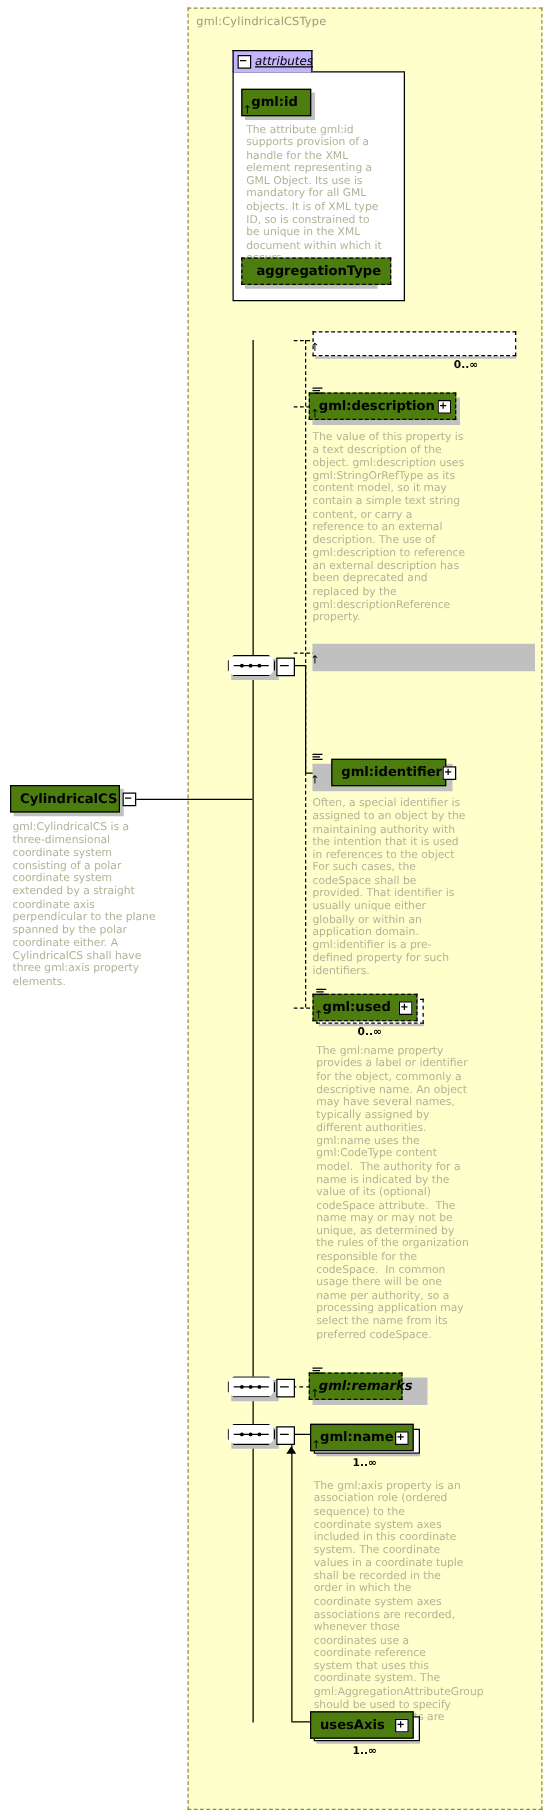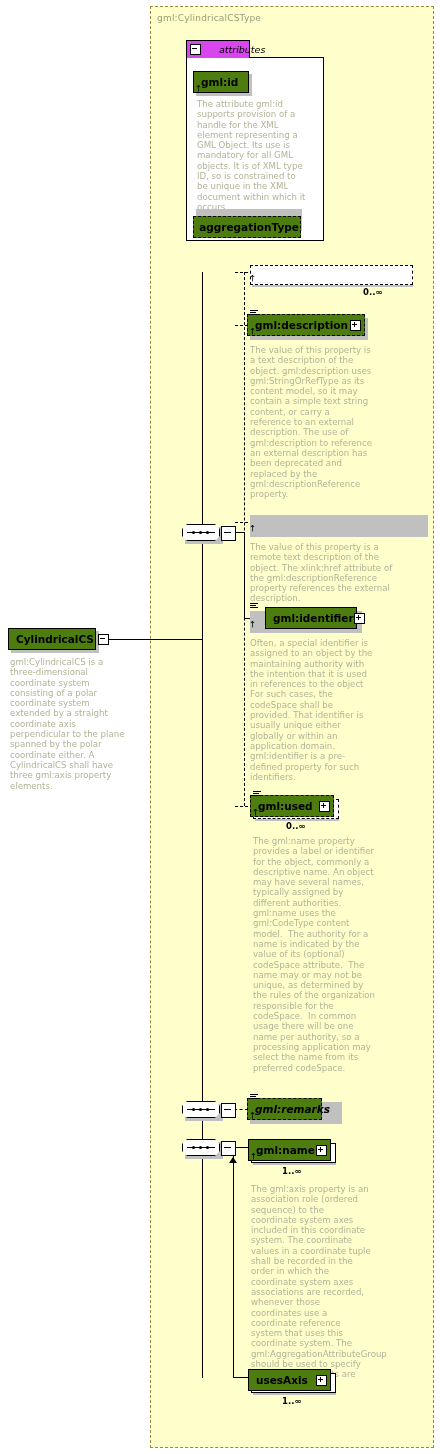--- a/index.html
+++ b/index.html
@@ -15,22 +15,22 @@
     background:#ffffcc;border:1px dashed #998844;box-sizing:border-box;
   }
   #type-title{
     position:absolute;left:157px;top:13px;
     font-size:9px;color:#9a9a7a;letter-spacing:.2px;white-space:nowrap;
   }
 
   
   #attr-tab{
     position:absolute;left:186px;top:40px;width:64px;height:18px;
-    background:#d946ef;border:1px solid #000;border-bottom:none;box-sizing:border-box;
-    display:flex;align-items:center;gap:18px;padding-left:3px;
+    background:#c4b5fd;border:1px solid #000;border-bottom:none;box-sizing:border-box;
+    display:flex;align-items:center;gap:3px;padding-left:3px;text-decoration:underline;
   }
   #attr-tab .lbl{font-size:9.5px;font-style:italic;color:#000;}
   #attr-body{
     position:absolute;left:186px;top:57px;width:138px;height:184px;
     background:#ffffff;border:1px solid #000;box-sizing:border-box;
   }
   .pm{
     width:9px;height:9px;border:1px solid #000;background:#fff;
     display:inline-block;position:relative;flex:0 0 auto;
   }
@@ -111,21 +111,21 @@
   </div>
 
   <div class="shadow" style="left:196px;top:74px;width:56px;height:22px;"></div>
   <div class="node solid" style="left:193px;top:71px;width:56px;">
     <span class="nm">gml:id</span>
   </div>
   <div class="refarrow" style="left:195px;top:84px;">↗</div>
   <div class="doc" style="left:197px;top:99px;width:112px;">The attribute gml:id supports provision of a handle for the XML element representing a GML Object. Its use is mandatory for all GML objects. It is of XML type ID, so is constrained to be unique in the XML document within which it occurs.</div>
 
   <div class="shadow" style="left:196px;top:209px;width:106px;height:22px;"></div>
-  <div class="node dashed" style="left:193px;top:216px;width:108px;justify-content:center;">
+  <div class="node dashed" style="left:193px;top:206px;width:120px;justify-content:center;">
     <span class="nm">aggregationType</span>
   </div>
 
   <div class="shadow" style="left:11px;top:631px;width:88px;height:22px;"></div>
   <div class="node solid" id="root-node">
     <span class="nm">CylindricalCS</span>
     <span class="pm exp" style="margin-left:4px;"></span>
   </div>
   <div class="doc" id="root-doc">gml:CylindricalCS is a three-dimensional coordinate system consisting of a polar coordinate system extended by a straight coordinate axis perpendicular to the plane spanned by the polar coordinate either. A CylindricalCS shall have three gml:axis property elements.</div>
 
@@ -166,21 +166,20 @@
       <i></i>
       <i></i>
       <i></i>
     </div>
   <div class="refarrow" style="left:249px;top:327px;">↗</div>
   <div class="doc" style="left:250px;top:345px;width:123px;">The value of this property is a text description of the object. gml:description uses gml:StringOrRefType as its content model, so it may contain a simple text string content, or carry a reference to an external description. The use of gml:description to reference an external description has been deprecated and replaced by the gml:descriptionReference property.</div>
 
   <div class="hd" style="left:235px;top:522px;width:18px;"></div>
   <div class="shadow" style="left:250px;top:515px;width:178px;height:22px;"></div>
   <div class="refarrow" style="left:249px;top:524px;">↗</div>
-  <div class="doc" style="left:250px;top:542px;width:152px;">The value of this property is a remote text description of the object. The xlink:href attribute of the gml:descriptionReference property references the external description.</div>
 
   <div class="h" style="left:244px;top:618px;width:10px;"></div>
   <div class="shadow" style="left:250px;top:611px;width:112px;height:22px;"></div>
   <div class="node solid" style="left:247px;top:607px;width:92px;margin-left:18px;">
     <span class="nm">gml:identifier</span>
     <span class="pm plus exp" style="margin-left:auto;"></span>
   </div>
   <div class="docicon" style="left:250px;top:603px;">
       <i></i>
       <i></i>

